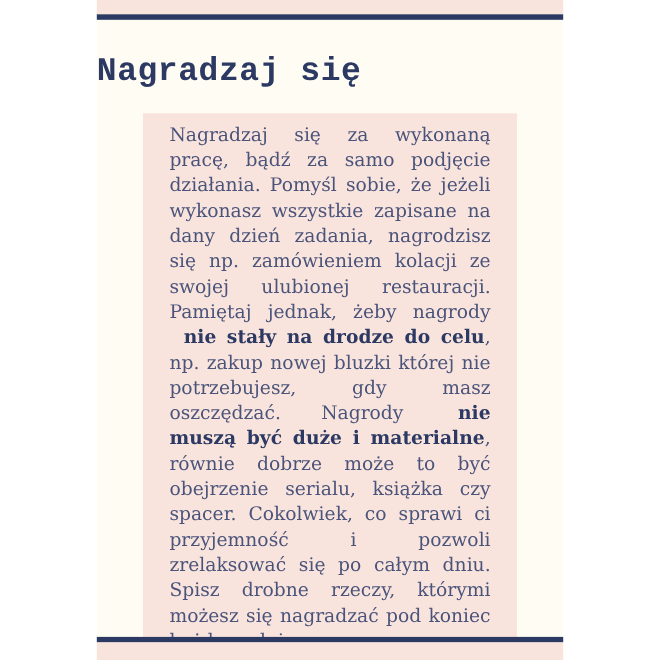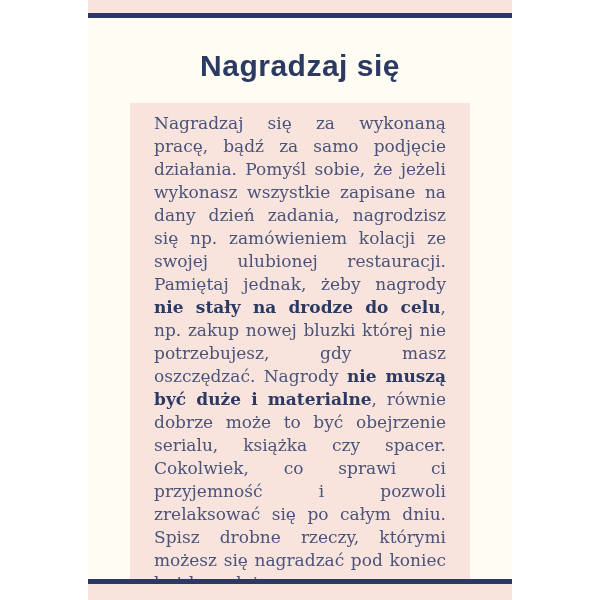--- a/index.html
+++ b/index.html
@@ -34,22 +34,21 @@
     background: var(--navy, #2c3963);
     height: 5px;
     flex: 0 0 auto;
   }
   .main {
     flex: 1 1 auto;
     overflow: hidden;
   }
   .title {
     margin: 33px 0 0 0;
-    text-align: center;
-    font-family: Liberation Sans, sans-serif;
+    font-family: Liberation Mono, monospace;
     font-weight: bold;
     font-size: 30px;
     line-height: 30px;
     letter-spacing: 0.5px;
     color: var(--navy, #2c3963);
   }
   .textbox {
     margin: 22px 42px 0 42px;
     background: var(--pink, #f8e4dd);
     padding: 9px 24px 10px 24px;
@@ -58,20 +57,21 @@
     margin: 0;
     font-family: "DejaVu Serif", serif;
     font-size: 17px;
     line-height: 23px;
     text-align: justify;
     color: var(--body-text, #4a537a);
   }
   .bodytext b {
     color: var(--navy, #2c3963);
     font-weight: bold;
+    margin-left: 13px;
   }
 </style>
 </head>
 <body>
 
 <div class="page">
   <div class="column">
     <div class="strip top"></div>
     <div class="rule"></div>
     <div class="main">

